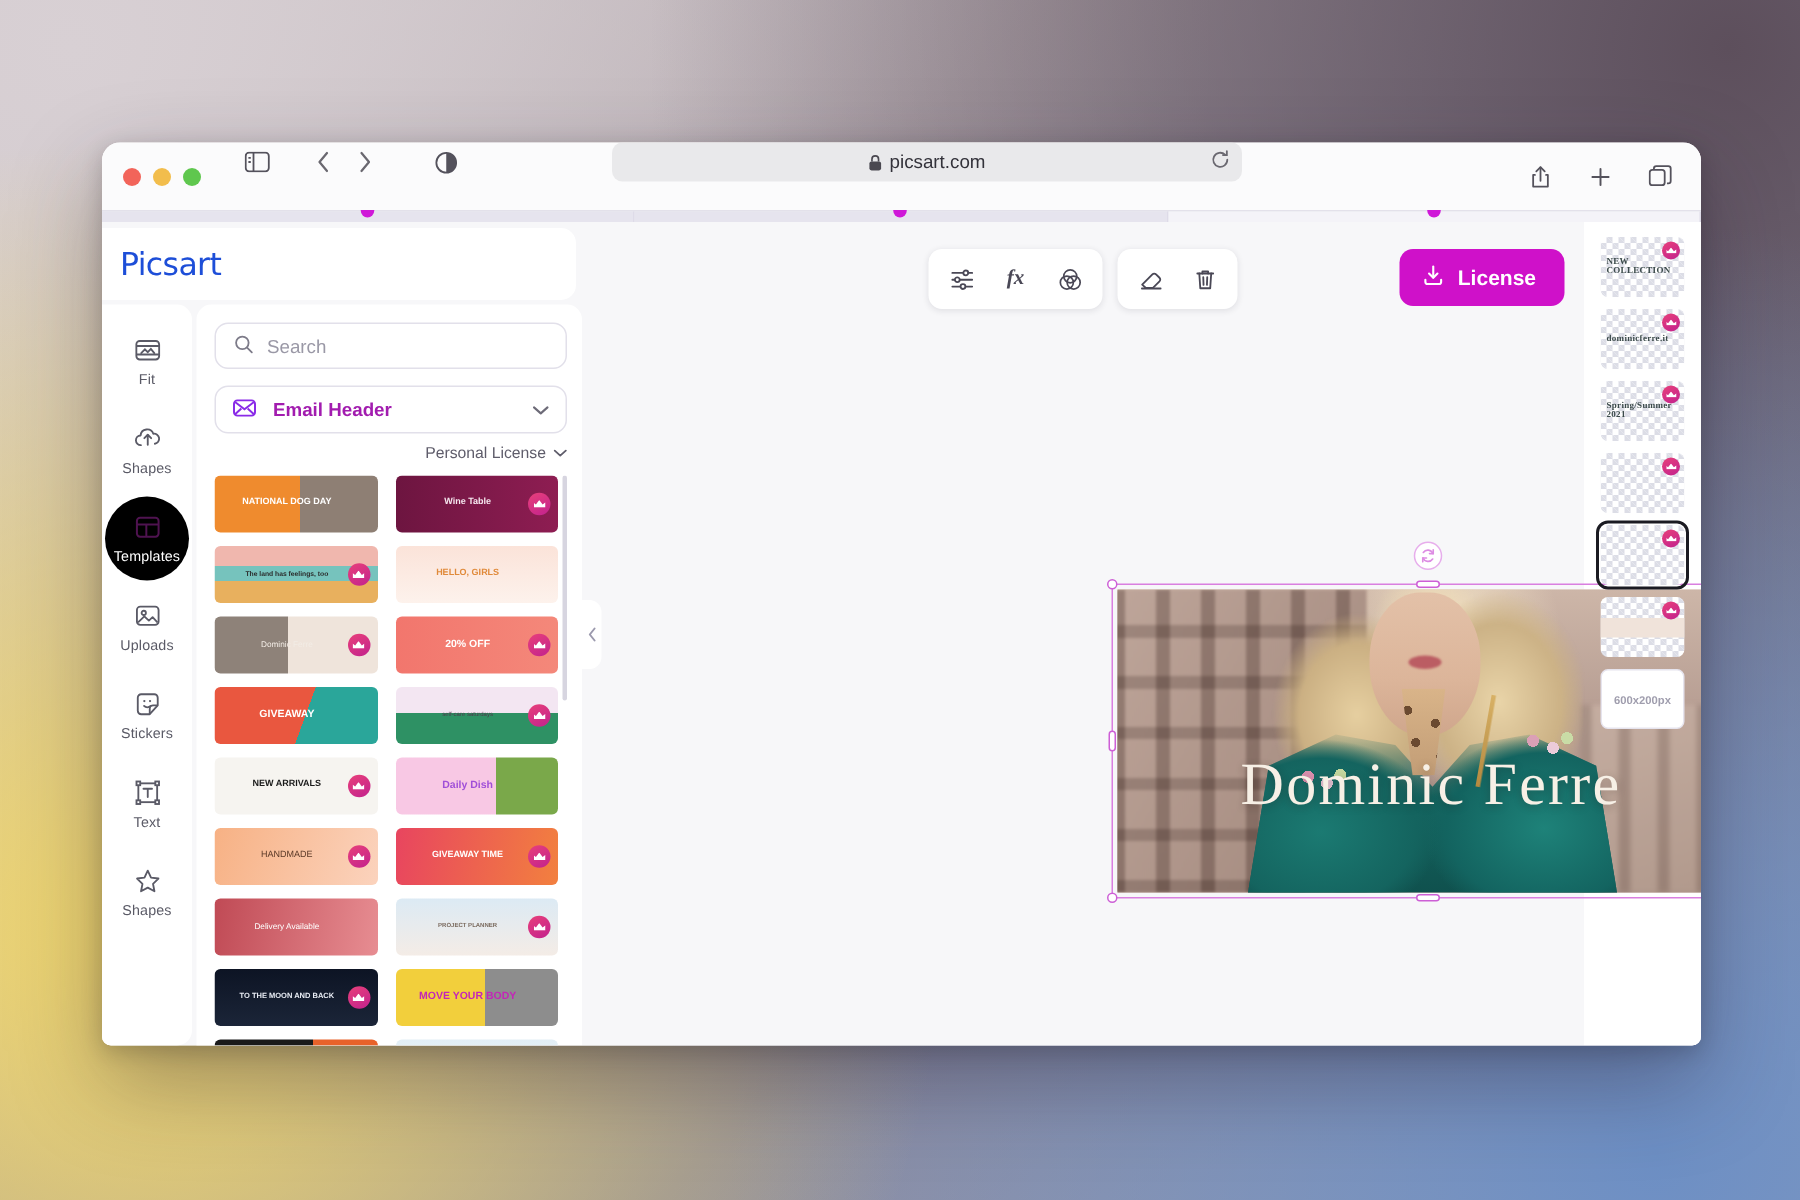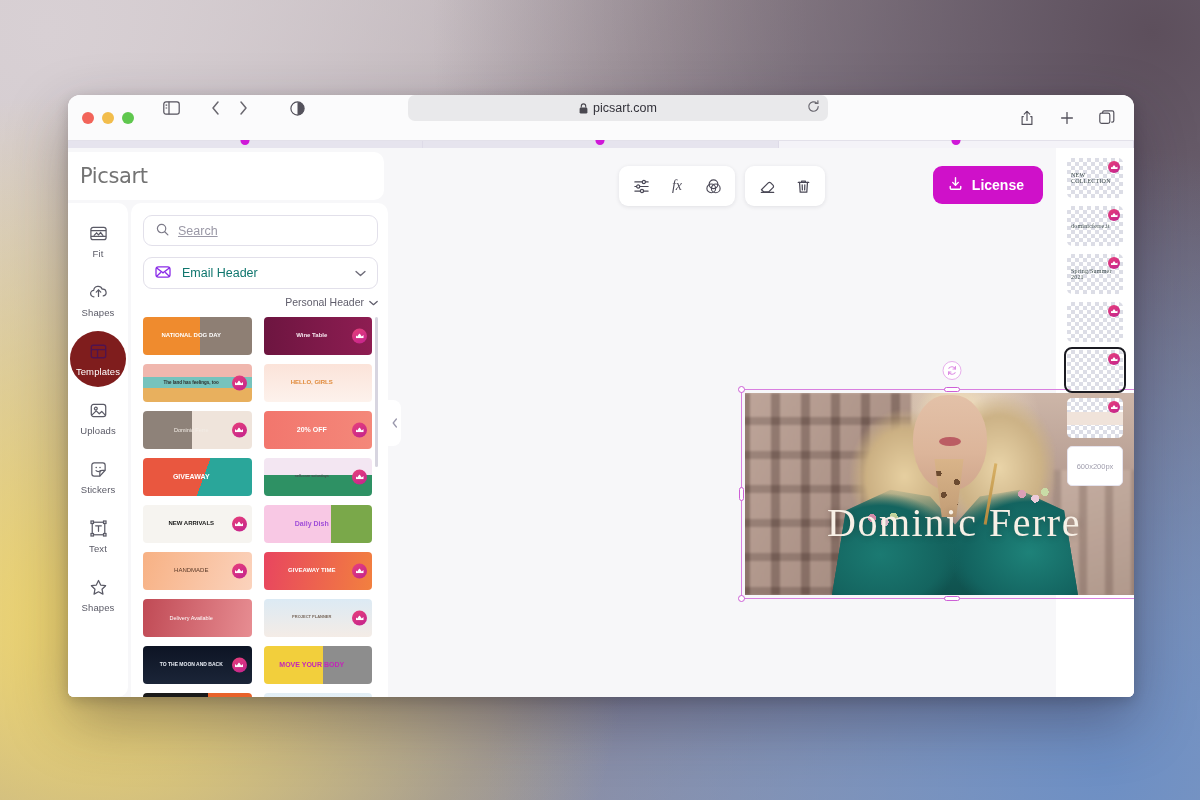--- a/index.html
+++ b/index.html
@@ -92,21 +92,21 @@
   
   .leftcol { width: 320px; flex: 0 0 320px; display: flex; flex-direction: column; min-height: 0; }
   .logobar {
     height: 48px; flex: 0 0 48px;
     background: #fff;
     border-radius: 0 10px 10px 0;
     display: flex; align-items: center;
     padding-left: 12px;
     margin: 4px 4px 3px 0;
   }
-  .logo { font-size: 21px; letter-spacing: -0.4px; color: #737373; font-family: "DejaVu Sans", sans-serif; font-weight: 400; }
+  .logo { font-size: 21px; letter-spacing: -0.4px; color: #1d4ed8; font-family: "DejaVu Sans", sans-serif; font-weight: 400; }
 
   .leftpanes { flex: 1 1 auto; display: flex; min-height: 0; gap: 3px; padding: 0 0 0 0; }
 
   .rail {
     width: 60px; flex: 0 0 60px;
     background: #fff;
     border-radius: 0 10px 10px 0;
     padding-top: 10px;
     display: flex; flex-direction: column; align-items: center;
     gap: 3px;
@@ -115,50 +115,50 @@
   .rail-item {
     width: 56px; height: 56px;
     display: flex; flex-direction: column; align-items: center; justify-content: center;
     gap: 5px;
     color: #5a5a66;
     cursor: pointer;
     position: relative;
     border-radius: 50%;
   }
   .rail-item .lbl { font-size: 9.5px; letter-spacing: .1px; }
-  .rail-item.active { background: #7f1d1d; color: #fff; }
+  .rail-item.active { background: #000000; color: #fff; }
   .rail-item.active .lbl { color: #fff; }
   .rail-item.active svg { stroke: #4f1350; }
 
   
   .tplpanel {
     flex: 1 1 auto;
     background: #fff;
     border-radius: 10px 10px 0 0;
     display: flex; flex-direction: column;
     min-height: 0;
     padding: 12px 10px 0 12px;
     position: relative;
   }
   .search {
     height: 34px;
     border: 1px solid #e2e0ea;
     border-radius: 9px;
     display: flex; align-items: center;
     padding: 0 12px; gap: 9px;
-    color: #9a98a6; font-size: 12.5px; text-decoration: underline;
+    color: #9a98a6; font-size: 12.5px;
   }
   .select {
     margin-top: 11px;
     height: 34px;
     border: 1px solid #e2e0ea;
     border-radius: 9px;
     display: flex; align-items: center;
     padding: 0 11px; gap: 11px;
-    font-size: 12.5px; color: #0f766e; font-weight: normal;
+    font-size: 12.5px; color: #a21caf; font-weight: bold;
     cursor: pointer;
   }
   .select .chev { margin-left: auto; color: #6d6b78; }
   .license {
     margin-top: 7px;
     align-self: flex-end;
     font-size: 10.5px; color: #5f5d6b;
     display: flex; align-items: center; gap: 5px;
     cursor: pointer;
   }
@@ -203,21 +203,21 @@
     position: absolute; left: 50%; transform: translateX(-50%);
     top: 18px;
     display: flex; gap: 10px;
   }
   .tgroup {
     background: #fff;
     border-radius: 9px;
     box-shadow: 0 1px 4px rgba(30,25,45,.10);
     height: 40px;
     display: flex; align-items: center;
-    padding: 0 6px; gap: 4px;
+    padding: 0 6px; gap: 4px; font-weight: bold;
   }
   .tbtn {
     width: 32px; height: 32px;
     display: flex; align-items: center; justify-content: center;
     border-radius: 7px; cursor: pointer; color: #4a4856;
   }
 
   .exportbtn {
     position: absolute; right: 13px; top: 18px;
     height: 38px; padding: 0 19px 0 15px;
@@ -382,21 +382,21 @@
     border-radius: 5px;
     position: relative;
     background-color: #fff;
     background-image:
       linear-gradient(45deg,#dcdde6 25%, transparent 25%, transparent 75%, #dcdde6 75%),
       linear-gradient(45deg,#dcdde6 25%, transparent 25%, transparent 75%, #dcdde6 75%);
     background-size: 8px 8px;
     background-position: 0 0, 4px 4px;
     cursor: pointer;
     overflow: hidden;
-    display: flex; align-items: center;
+    display: flex; align-items: center; font-weight: bold;
   }
   .layer.selected { outline: 2px solid #1b1b22; outline-offset: 1px; }
   .layer .badge {
     position: absolute; right: 3px; top: 3px;
     width: 12px; height: 12px; border-radius: 50%;
     background: linear-gradient(150deg,#e8407a,#c2228e);
     display: flex; align-items: center; justify-content: center; z-index: 2;
   }
   .layer .badge i {
     display: block; width: 7px; height: 4px; background: #fff;
@@ -602,21 +602,21 @@
             </span>
             <span>Email Header</span>
             <span class="chev">
               <svg width="11" height="7" viewBox="0 0 11 7" fill="none" stroke="#6d6b78" stroke-width="1.4" stroke-linecap="round" stroke-linejoin="round">
                   <polyline points="1,1.6 5.5,5.6 10,1.6"></polyline>
                 </svg>
             </span>
           </div>
 
           <div class="license">
-            <span>Personal Header</span>
+            <span>Personal License</span>
             <span>
               <svg width="9" height="6" viewBox="0 0 11 7" fill="none" stroke="#5f5d6b" stroke-width="1.5" stroke-linecap="round" stroke-linejoin="round">
                   <polyline points="1,1.6 5.5,5.6 10,1.6"></polyline>
                 </svg>
             </span>
           </div>
 
           <div class="tplscroll">
             <div class="tplgrid" id="tplgrid">
                 <div class="tpl" style="background: linear-gradient(90deg, rgb(239, 139, 46) 0px, rgb(239, 139, 46) 52%, rgb(142, 127, 116) 52%, rgb(142, 127, 116) 100%);">

